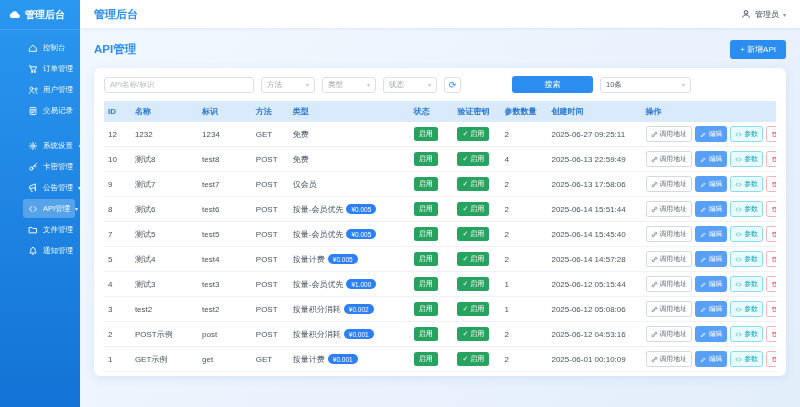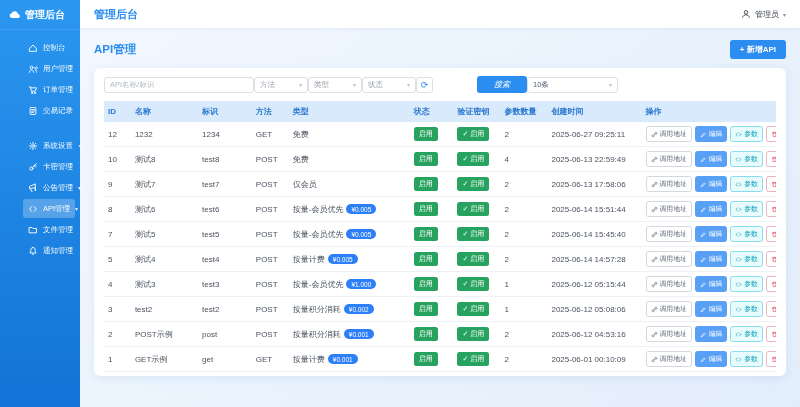--- a/index.html
+++ b/index.html
@@ -29,38 +29,38 @@
     display:flex; align-items:center; justify-content:space-between; padding:0 14px; position:relative; z-index:3; }
   .topbar-title { font-size:11px; font-weight:bold; color:#2b8df0; }
   .userbox { display:flex; align-items:center; gap:4px; font-size:8px; color:#3a4250; cursor:pointer; }
   .userbox svg { width:10px; height:10px; stroke:#3a4250; fill:none; stroke-width:1.1; }
   .user-caret { font-size:6px; color:#8a919c; }
 
   .content { padding:10px 14px 0 14px; }
   .page-head { display:flex; align-items:center; justify-content:space-between; height:22px; }
   .page-title { font-size:11.5px; font-weight:bold; color:#2b8df0; }
   .add-btn { background:#2b8df0; color:#fff; font-size:8px; border:none; border-radius:3px;
-    padding:4px 10px; cursor:pointer;font-weight:bold; }
+    padding:4px 10px; cursor:pointer; }
 
   .card { margin-top:8px; background:#fff; border-radius:6px; padding:8px 10px 4px 10px;
     box-shadow:0 2px 10px rgba(30,100,180,.10); }
 
   
-  .filters { display:flex; align-items:center; margin-bottom:8px; }
+  .filters { display:flex; align-items:center; gap:7px; margin-bottom:8px; }
   .f-input { width:150px; height:16px; border:1px solid #dcdfe6; border-radius:3px;
     font-size:7.5px; padding:0 5px; color:#3a4250; font-family:inherit; }
   .f-input::placeholder { color:#b4bac2; }
   .f-select { width:54px; height:16px; border:1px solid #dcdfe6; border-radius:3px;
     display:flex; align-items:center; justify-content:space-between; padding:0 5px;
     font-size:7.5px; color:#9aa1ab; cursor:pointer; background:#fff; }
   .f-select .sel-caret { font-size:6px; color:#c0c4cc; }
   .refresh-btn { width:17px; height:16px; border:1px solid #dcdfe6; border-radius:3px;
     background:#fff; color:#2b8df0; font-size:9px; line-height:14px; text-align:center; cursor:pointer; }
-  .search-btn { width:50px; height:17px; margin-left:44px; background:#2b8df0; border:none;
-    border-radius:3px; color:#fff; font-size:8px; cursor:pointer;font-style:italic; }
+  .search-btn { width:81px; height:17px; margin-left:44px; background:#2b8df0; border:none;
+    border-radius:3px; color:#fff; font-size:8px; cursor:pointer; }
   .pagesize { width:91px; color:#5a6472; }
 
   
   table { width:100%; border-collapse:collapse; table-layout:fixed; }
   thead tr { background:#d8eafc; }
   th { color:#2c78ce; font-size:8px; font-weight:bold; text-align:left; padding:5px 4px; white-space:nowrap; overflow:hidden; }
   td { font-size:8px; color:#4a5260; padding:4px 4px; border-bottom:1px solid #eef1f5; white-space:nowrap; overflow:hidden; vertical-align:middle; }
   .col-id{width:4%} .col-name{width:10%} .col-slug{width:8%} .col-method{width:5.5%}
   .col-type{width:18%} .col-status{width:6.5%} .col-verify{width:7%} .col-params{width:7%}
   .col-created{width:14%} .col-ops{width:20%}
@@ -92,35 +92,35 @@
         <span class="nav-ic">
           <svg viewBox="0 0 12 12">
             <path d="M2 6.3 6 2.5l4 3.8V10H2z"></path>
           </svg>
         </span>
         <span class="nav-label">控制台</span>
       </div>
       <div class="nav-item">
         <span class="nav-ic">
           <svg viewBox="0 0 12 12">
-            <circle cx="4.2" cy="4.2" r="1.7"></circle>
-            <path d="M1.6 10c.3-2 1.6-2.9 2.6-2.9S6.5 8 6.8 10M8.4 4.9a1.4 1.4 0 1 0 0-.01M8.7 7.3c1 .2 1.6 1 1.8 2.6"></path>
-          </svg>
-        </span>
-        <span class="nav-label">用户管理</span>
-      </div>
-      <div class="nav-item">
-        <span class="nav-ic">
-          <svg viewBox="0 0 12 12">
             <path d="M1.5 2.2h1.4l1.2 5.2h4.5l1.7-4H3.2"></path>
             <circle cx="4.8" cy="9.5" r=".8"></circle>
             <circle cx="8.3" cy="9.5" r=".8"></circle>
           </svg>
         </span>
         <span class="nav-label">订单管理</span>
+      </div>
+      <div class="nav-item">
+        <span class="nav-ic">
+          <svg viewBox="0 0 12 12">
+            <circle cx="4.2" cy="4.2" r="1.7"></circle>
+            <path d="M1.6 10c.3-2 1.6-2.9 2.6-2.9S6.5 8 6.8 10M8.4 4.9a1.4 1.4 0 1 0 0-.01M8.7 7.3c1 .2 1.6 1 1.8 2.6"></path>
+          </svg>
+        </span>
+        <span class="nav-label">用户管理</span>
       </div>
       <div class="nav-item">
         <span class="nav-ic">
           <svg viewBox="0 0 12 12">
             <rect x="2.6" y="1.8" width="6.8" height="8.4" rx="1"></rect>
             <path d="M4.3 4.3h3.4M4.3 6.1h3.4M4.3 7.9h2.2"></path>
           </svg>
         </span>
         <span class="nav-label">交易记录</span>
       </div>

